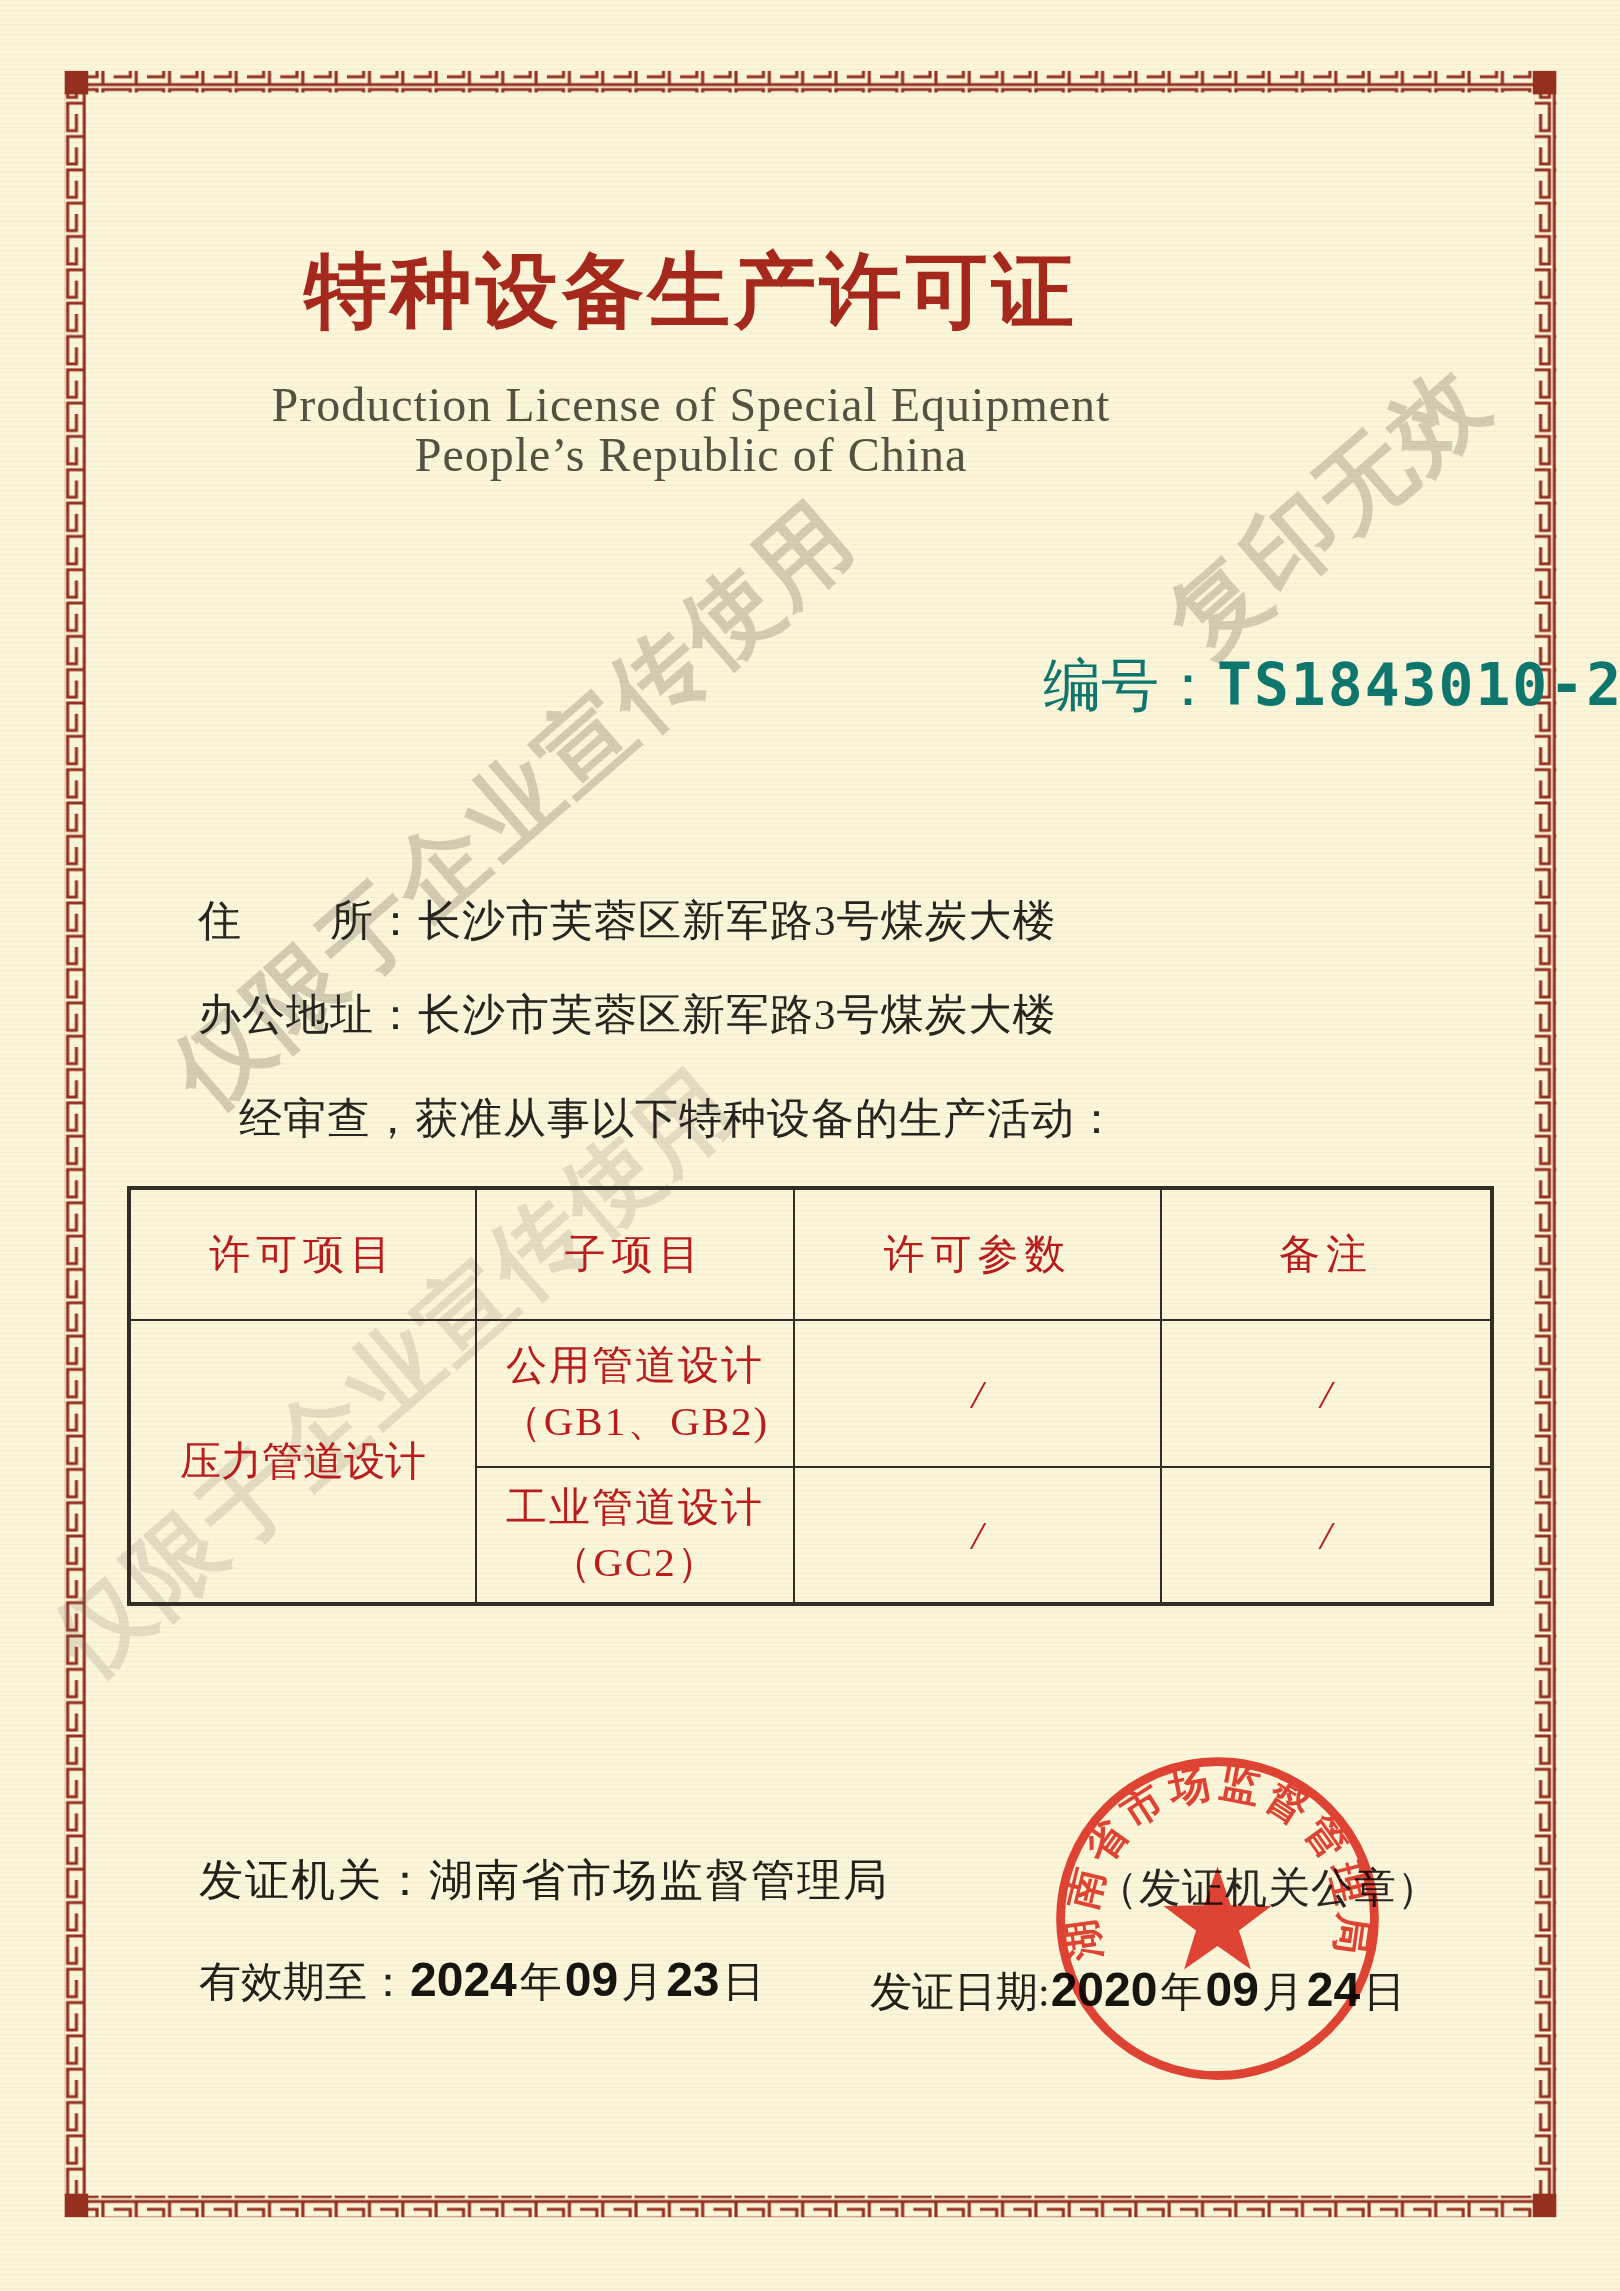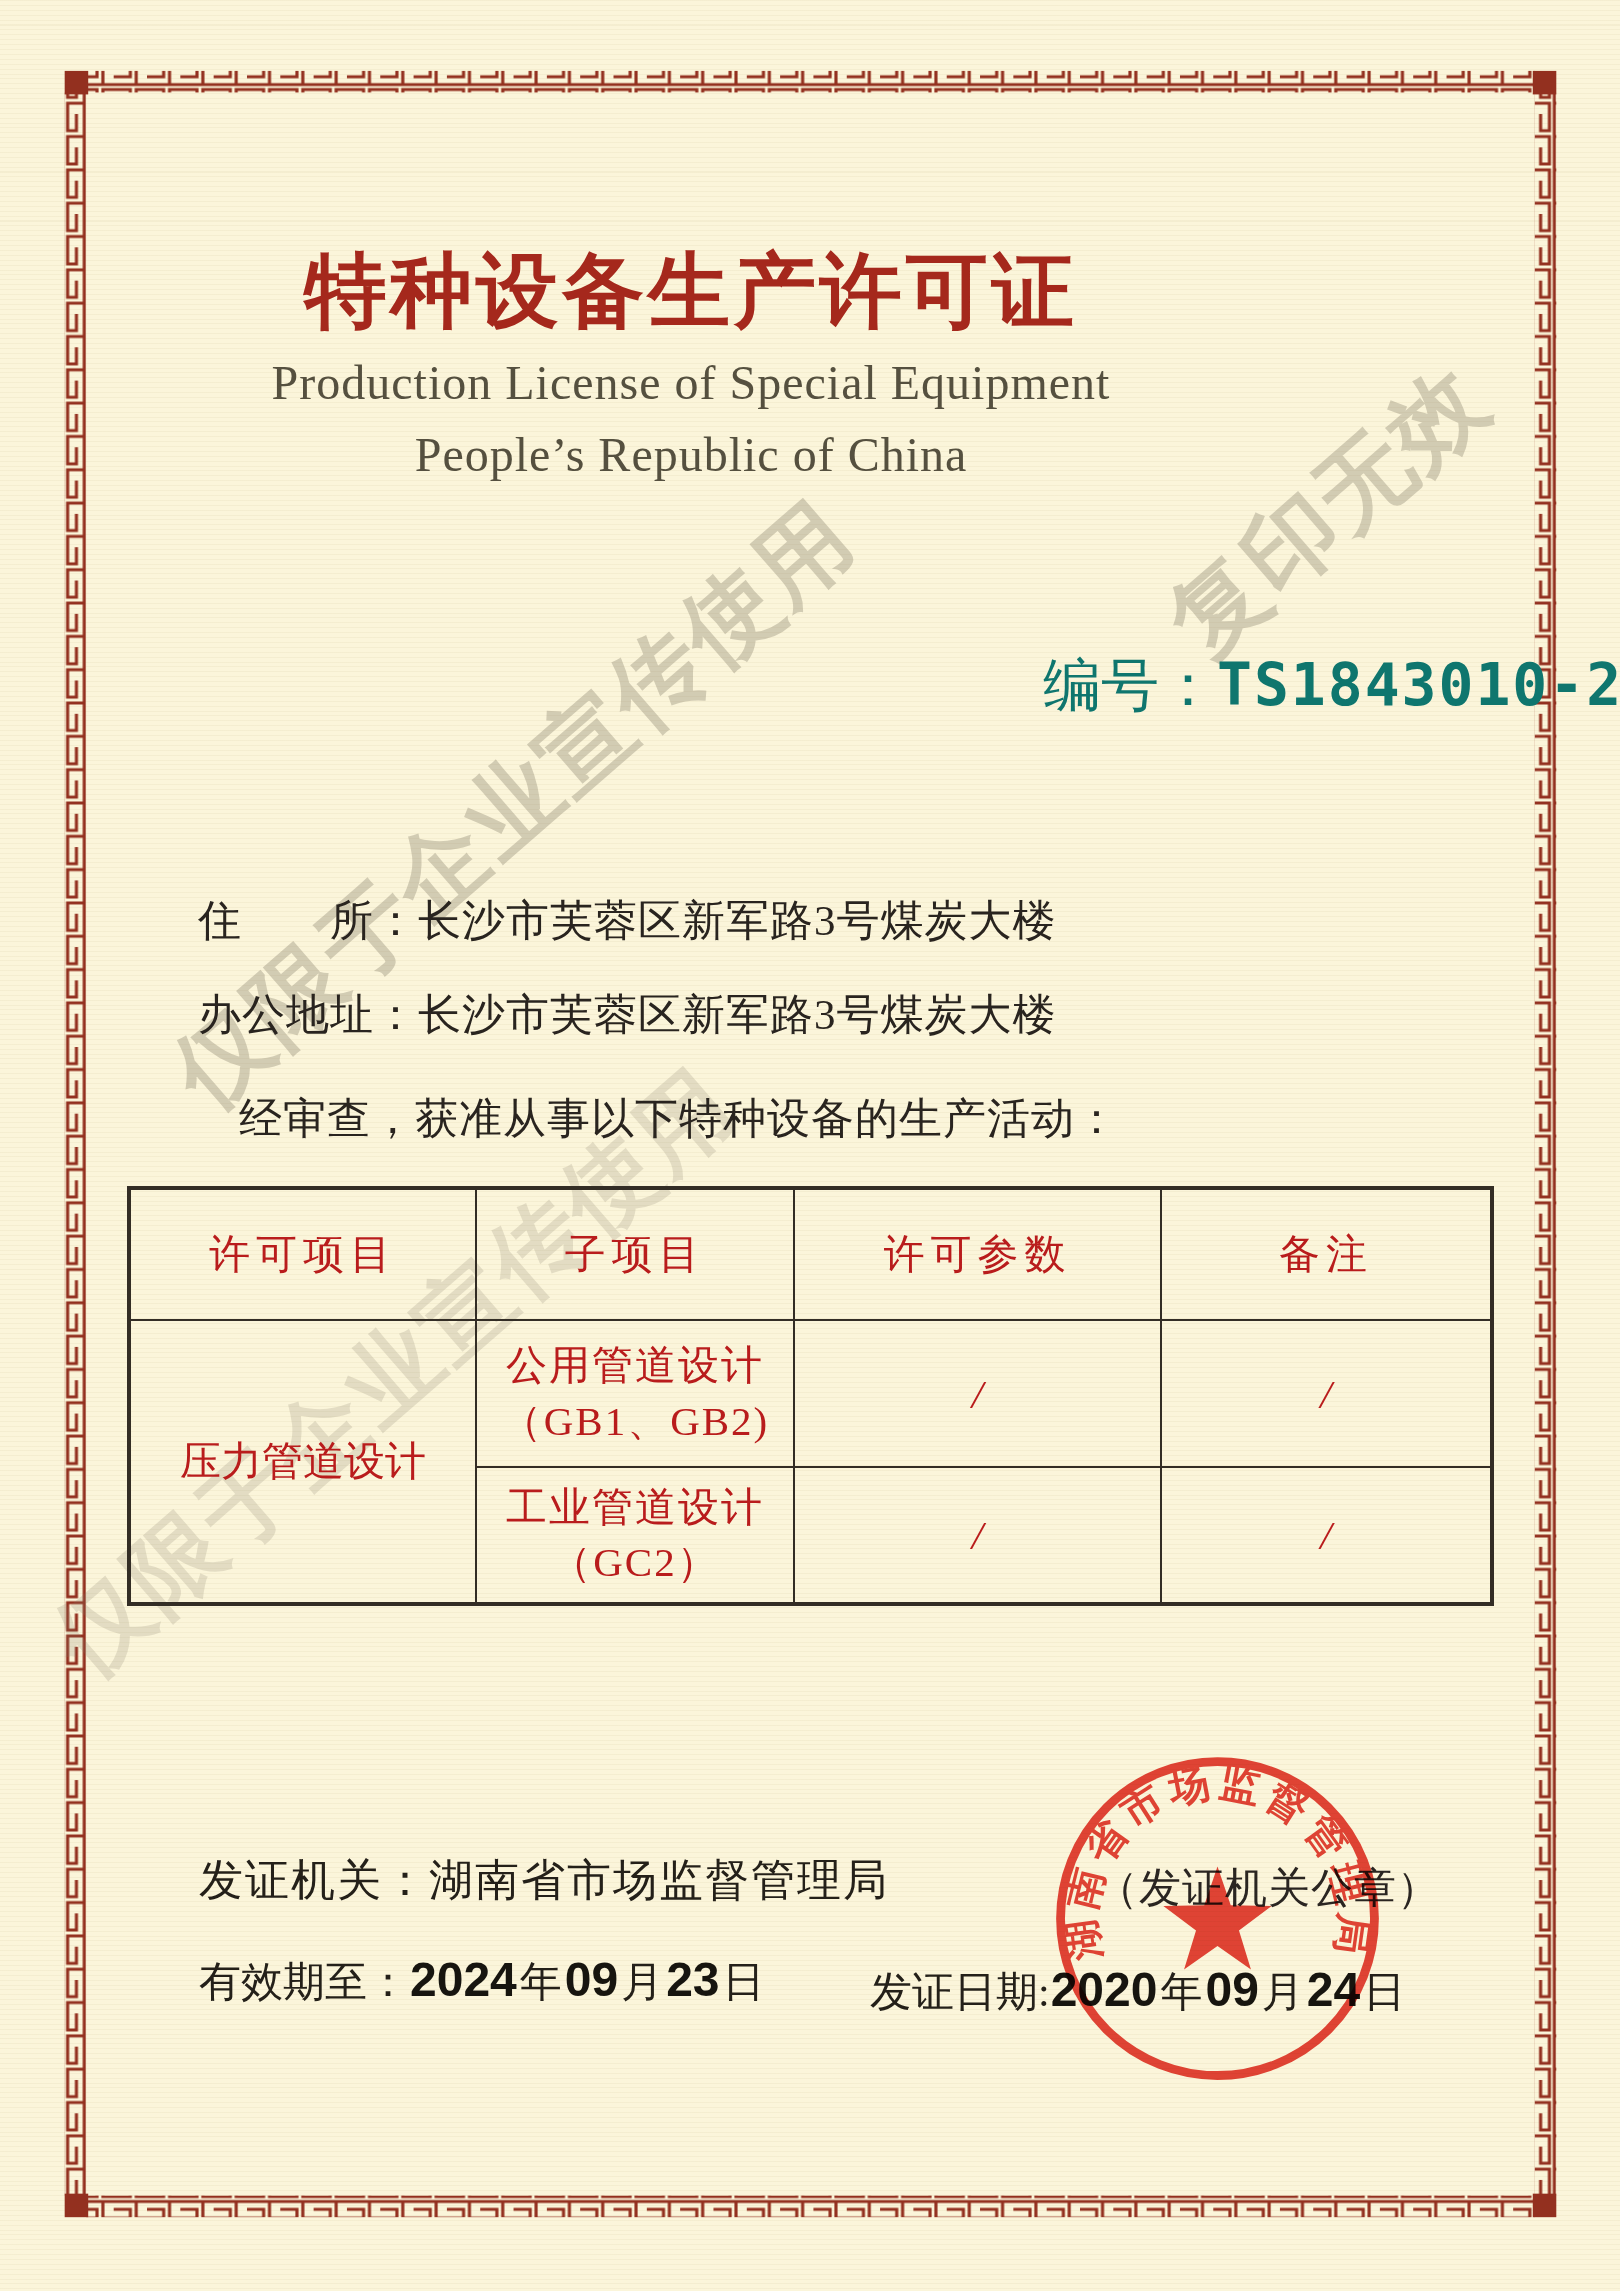--- a/index.html
+++ b/index.html
@@ -17,21 +17,21 @@
     background:repeating-linear-gradient(180deg,
       rgba(185,170,120,0.10) 0px, rgba(185,170,120,0.10) 1px,
       rgba(0,0,0,0) 1px, rgba(0,0,0,0) 4.9px);
   }
   .frame{position:absolute;left:0;top:0;z-index:1;}
 
   .centered{position:absolute;left:0;width:1382px;text-align:center;white-space:nowrap;}
   .title-cn1{top:135px;font-size:74px;font-weight:700;letter-spacing:5.9px;color:var(--title_red,#a5281c);}
   .title-cn2{top:237px;font-size:82px;font-weight:700;letter-spacing:3.9px;color:var(--title_red,#a5281c);}
   .title-en{font-size:48px;color:#55503f;letter-spacing:1px;}
-  .title-en1{top:355px;}
+  .title-en1{top:377px;}
   .title-en2{top:427px;}
 
   .serial{position:absolute;left:1043px;top:647px;font-size:58px;color:#0f766e;white-space:nowrap;z-index:2;}
   .serial .val{font-family:"DejaVu Sans Mono","Liberation Mono",monospace;letter-spacing:2px;font-weight:600;}
 
   .field{position:absolute;left:198px;font-size:43px;color:#29241f;letter-spacing:1px;white-space:nowrap;z-index:2;}
   .f1{top:796px;} .f2{top:892px;} .f3{top:986px;}
   .approval{position:absolute;left:239px;top:1090px;font-size:43px;color:#29241f;letter-spacing:1px;z-index:2;}
 
   table.lic{

